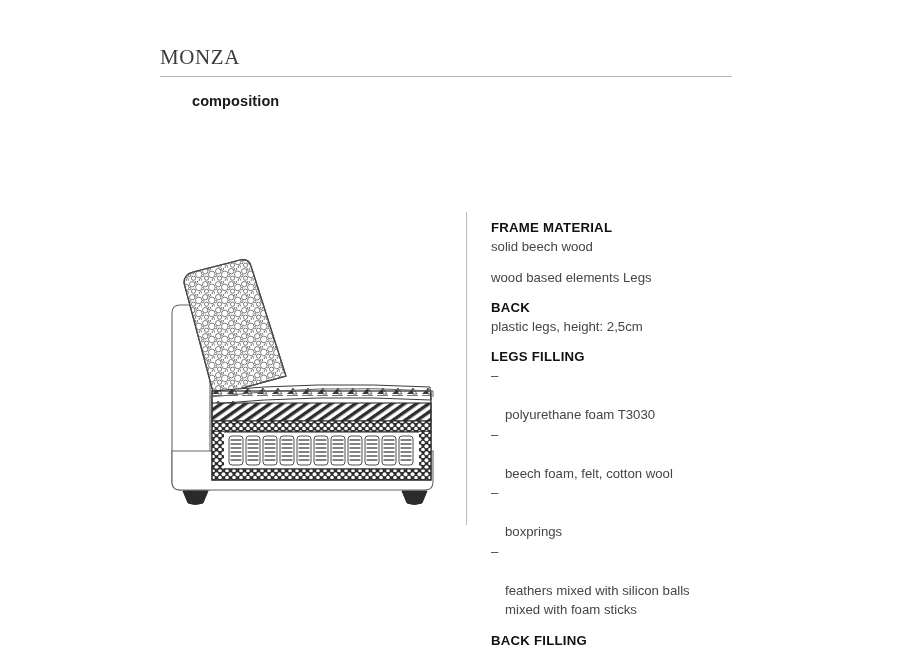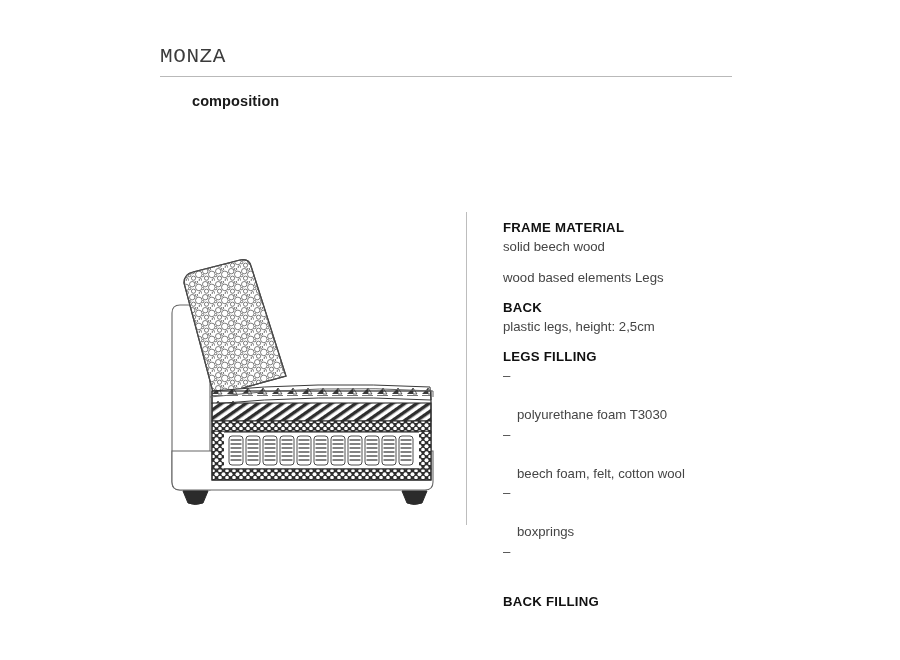--- a/index.html
+++ b/index.html
@@ -30,21 +30,21 @@
     top: 44px;
     width: 572px;
   }
   .product-title {
     font-size: 21px;
     font-weight: 400;
     letter-spacing: 0.6px;
     color: #3b3b3b;
     line-height: 26px;
     margin: 0;
-    font-family: Liberation Mono, monospace;
+    font-family: Liberation Serif, serif;
   }
   .header-rule {
     margin-top: 6px;
     height: 1px;
     width: 572px;
     background: #b9b9b9;
   }
   .subtitle {
     position: absolute;
     left: 164px;
@@ -64,21 +64,21 @@
     width: 1px;
     height: 313px;
     background: #bdbdbd;
   }
   .spec-list {
     position: absolute;
     left: 491px;
     top: 219px;
     width: 300px;
   }
-  .spec-block { margin-bottom: 12px; margin-left: 12px; }
+  .spec-block { margin-bottom: 12px; }
   .spec-block:last-child { margin-bottom: 0; }
   .spec-heading {
     font-size: 13.2px;
     font-weight: bold;
     color: #111111;
     letter-spacing: 0.25px;
     line-height: 17px;
     margin: 0 0 1px 0;
   }
   .spec-text {
@@ -276,20 +276,22 @@
         <li>
           <span class="dash">–</span>
           <span>beech foam, felt, cotton wool</span>
         </li>
         <li>
           <span class="dash">–</span>
           <span>boxprings</span>
         </li>
         <li>
           <span class="dash">–</span>
+          <span>feathers mixed with silicon balls
+  mixed with foam sticks</span>
         </li>
       </ul>
     </div>
 
     <div class="spec-block">
       <p class="spec-heading">BACK FILLING</p>
 
     </div>
 
   </div>

